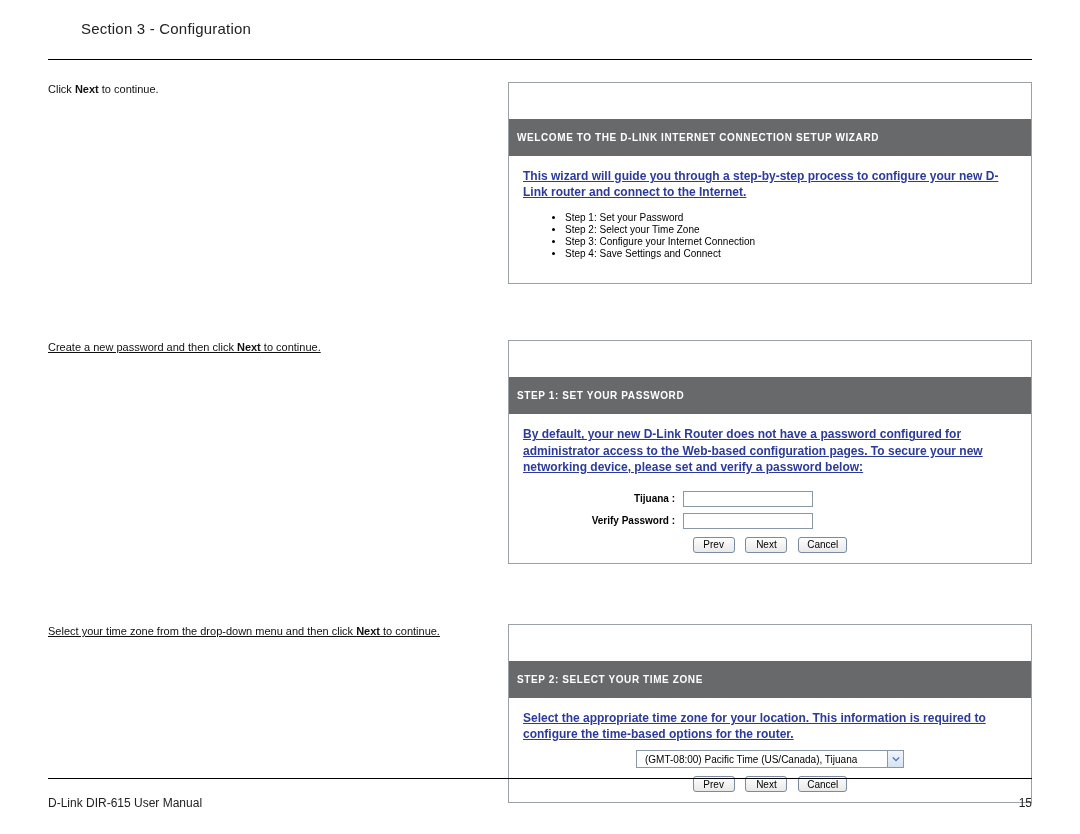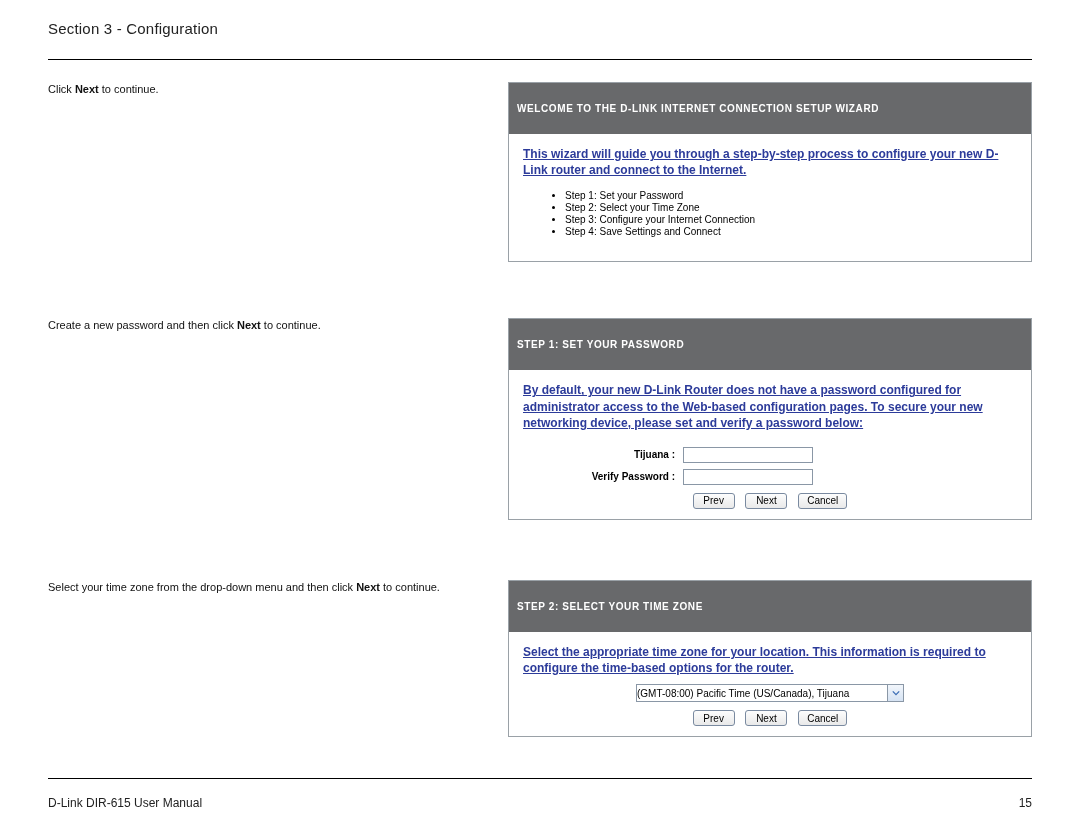--- a/index.html
+++ b/index.html
@@ -1,38 +1,38 @@
 <!DOCTYPE html>
 <html><head>
 <meta charset="utf-8">
 <style>
   * { box-sizing: border-box; margin: 0; padding: 0; }
   html, body { width: 1080px; height: 834px; background: #fff; font-family: Arial, Helvetica, sans-serif; color: #222; }
   .page { width: 1080px; height: 834px; padding: 20px 48px 18px 48px; position: relative; }
   .top-rule { border-top: 1.2px solid #000; margin-top: 22px; }
-  .section-header { font-size: 15px; letter-spacing: .2px; color: #222; margin-bottom: 2px; font-family: "Helvetica Neue", Arial, sans-serif; font-weight: 400; }
+  .section-header { font-size: 15px; letter-spacing: .2px; color: #222; margin-bottom: 2px; font-family: "Helvetica Neue", Arial, sans-serif; font-weight: 400; margin-left: 33px; }
   .content { margin-top: 22px; }
   .row { display: flex; align-items: flex-start; gap: 30px; }
   .left-col { width: 430px; font-size: 11px; line-height: 1.32; color: #111; font-family: "Helvetica Neue", Arial, sans-serif; }
   .left-col .bold { font-weight: 700; }
-  .justify { text-align: justify; text-justify: inter-word; }
+  .justify { text-align: justify; text-justify: inter-word; text-decoration: underline; }
   .right-col { flex: 1; }
   .panel { border: 1px solid #9aa1a7; background: #fff; font-family: Verdana, Arial, sans-serif; }
-  .panel-title { background: #68696b; color: #fff; font-size: 10px; font-weight: 700; letter-spacing: .6px; padding: 20px 8px; text-transform: uppercase; font-family: Verdana, Arial, sans-serif; }
+  .panel-title { background: #68696b; color: #fff; font-size: 10px; font-weight: 700; letter-spacing: .6px; padding: 13px 8px; text-transform: uppercase; font-family: Verdana, Arial, sans-serif; margin-top: 36px; }
   .panel-body { padding: 12px 14px 10px 14px; font-size: 10px; }
   .intro { color: #2c3b9a; font-weight: 700; font-size: 12px; line-height: 1.35; text-decoration: underline; }
   ul.steps { list-style: disc; margin: 12px 0 14px 42px; color: #000; font-size: 10px; font-weight: 400; }
   ul.steps li { margin: 1px 0; }
   .btn-row { text-align: center; margin-top: 4px; }
   .btn { display: inline-block; min-width: 42px; padding: 1.5px 8px; font-size: 10px; background: linear-gradient(#fdfdfd,#e9e9e9); border: 1px solid #7a8aa0; border-radius: 3px; color: #000; margin: 0 4px; cursor: pointer; font-family: Verdana, Arial, sans-serif; }
   .field-row { display: flex; align-items: center; margin: 6px 0; }
   .field-label { width: 160px; text-align: right; padding-right: 8px; font-size: 10px; font-weight: 700; color: #000; }
   .field-input { width: 130px; height: 16px; border: 1px solid #8a97a6; background: #fff; }
   .tz-row { display:flex; justify-content:center; margin: 8px 0 8px 0; }
-  .tz-select { width: 268px; height: 18px; border: 1px solid #8a97a6; background: #fff; display:flex; align-items:center; justify-content:space-between; font-size: 10px; padding: 0 0 0 0; color:#000; }
+  .tz-select { width: 268px; height: 18px; border: 1px solid #8a97a6; background: #fff; display:flex; align-items:center; justify-content:space-between; font-size: 10px; padding: 0 0 0 8px; color:#000; }
   .tz-arrow { width: 16px; height: 16px; border-left: 1px solid #8a97a6; display:flex; align-items:center; justify-content:center; background: linear-gradient(#f2f6fb,#d6e3f3); }
   .tz-arrow svg { width: 8px; height: 8px; }
   .spacer-1 { height: 56px; }
   .spacer-2 { height: 60px; }
   .footer { position: absolute; left: 48px; right: 48px; bottom: 24px; }
   .bottom-rule { border-top: 1.2px solid #000; margin-bottom: 6px; }
   .footer-row { display:flex; justify-content: space-between; font-size: 12px; color:#222; font-family: "Helvetica Neue", Arial, sans-serif; margin-top: 17px; }
 </style>
 </head>
 <body>

